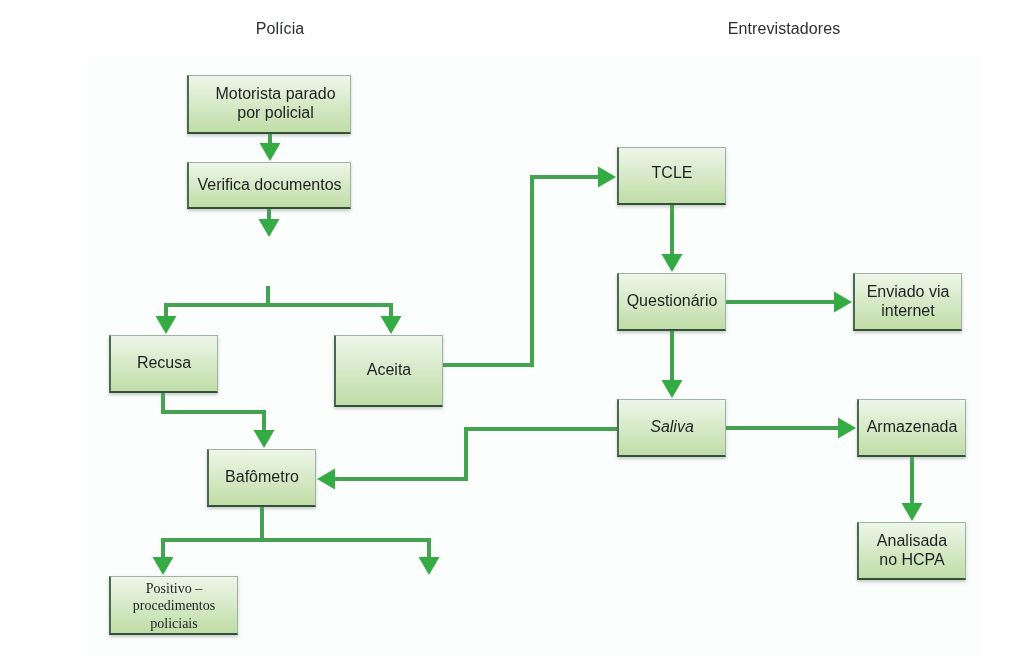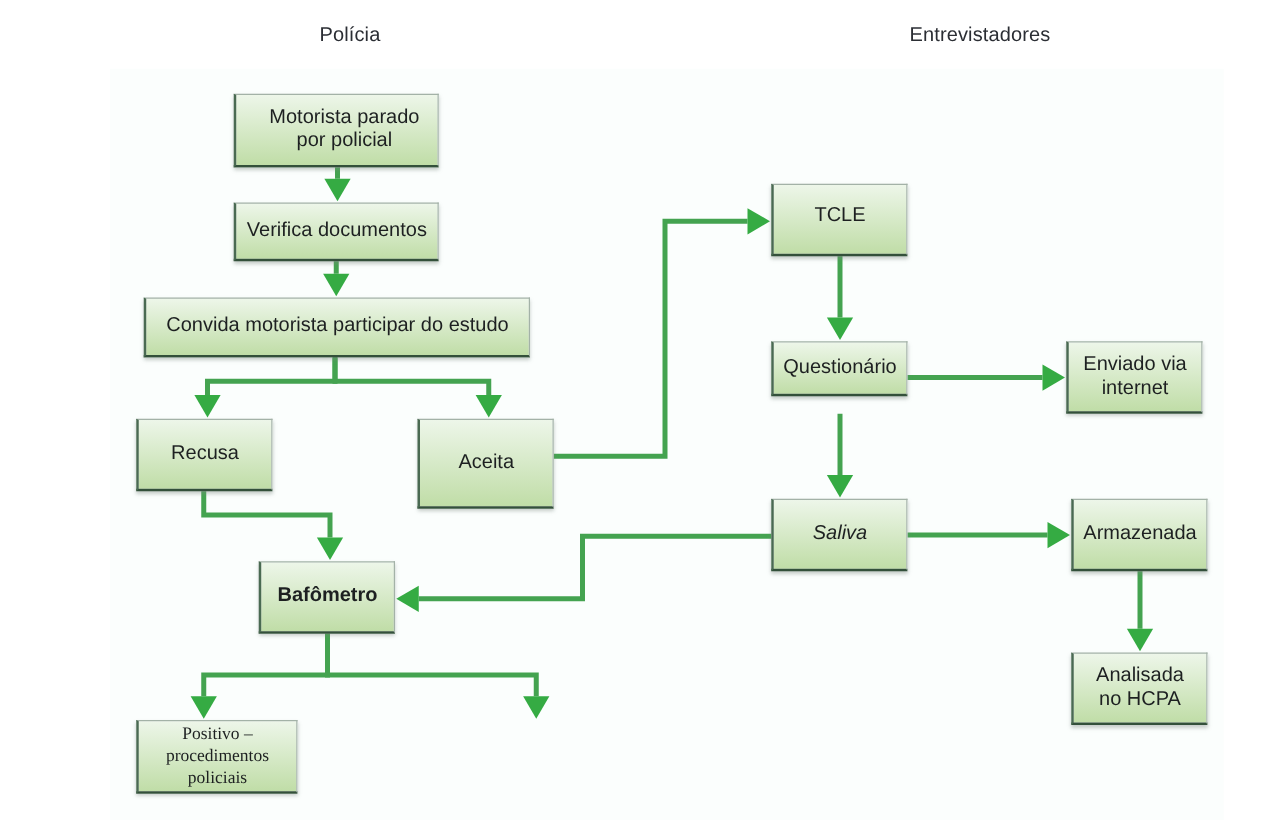--- a/index.html
+++ b/index.html
@@ -89,39 +89,36 @@
         <polyline points="262,507 262,540 429,540 429,557" fill="none" stroke="#44a350" stroke-width="4" stroke-linecap="butt" stroke-linejoin="miter"></polyline>
         <polygon points="418.5,557 439.5,557 429,575" fill="#35ab43"></polygon>
       </g>
     </svg>
 <div class="node" style="left: 187px; top: 75px; width: 164px; height: 59px; padding-left: 12px;">
       <span>Motorista parado<br>por policial</span>
     </div>
     <div class="node" style="left: 187px; top: 162px; width: 164px; height: 47px;">
       <span>Verifica documentos</span>
     </div>
-    <div class="node" style="left: 115px; top: 238px; width: 309px; height: 48px;">
-      <span>Convida motorista participar do estudo</span>
-    </div>
     <div class="node" style="left: 109px; top: 335px; width: 109px; height: 58px;">
       <span>Recusa</span>
     </div>
     <div class="node" style="left: 334px; top: 335px; width: 109px; height: 72px;">
       <span>Aceita</span>
     </div>
-    <div class="node" style="left: 207px; top: 449px; width: 109px; height: 58px; font-weight: bold;">
+    <div class="node" style="left: 207px; top: 449px; width: 109px; height: 58px;">
       <span>Bafômetro</span>
     </div>
     <div class="node" style="left: 109px; top: 576px; width: 129px; height: 59px; font-size: 14px; line-height: 17.1px; font-family: Liberation Serif, serif;">
       <span style="transform: translateZ(0px) translateY(0.5px);">Positivo –<br>procedimentos<br>policiais</span>
     </div>
     <div class="node" style="left: 617px; top: 147px; width: 109px; height: 58px;">
       <span style="transform: translateZ(0px) translateY(-2px);">TCLE</span>
     </div>
-    <div class="node" style="left: 617px; top: 273px; width: 109px; height: 44px; align-items: center;">
+    <div class="node" style="left: 617px; top: 273px; width: 109px; height: 58px; align-items: center;">
       <span>Questionário</span>
     </div>
     <div class="node" style="left: 853px; top: 273px; width: 109px; height: 58px;">
       <span>Enviado via<br>internet</span>
     </div>
     <div class="node" style="left: 617px; top: 399px; width: 109px; height: 58px; font-style: italic;">
       <span>Saliva</span>
     </div>
     <div class="node" style="left: 857px; top: 399px; width: 109px; height: 58px;">
       <span>Armazenada</span>

